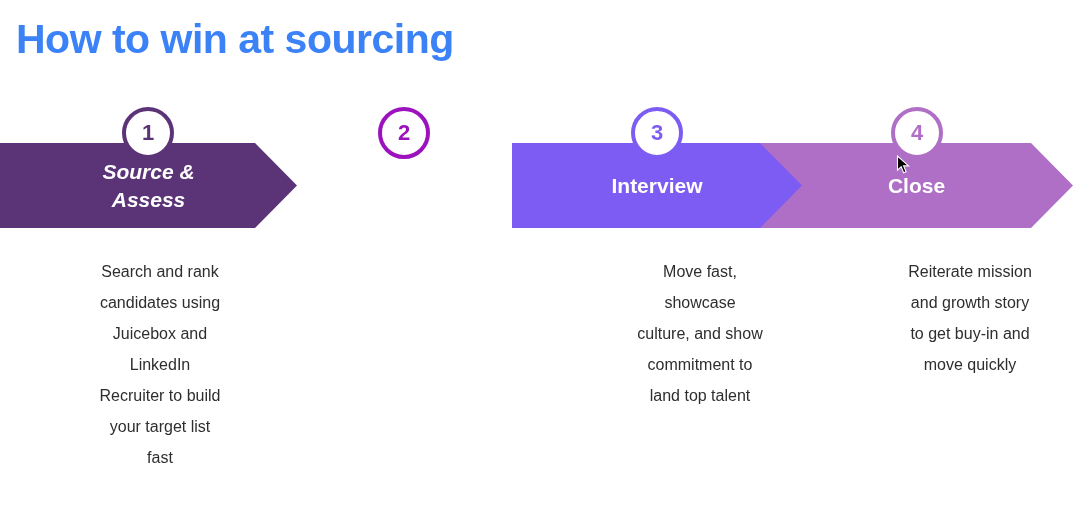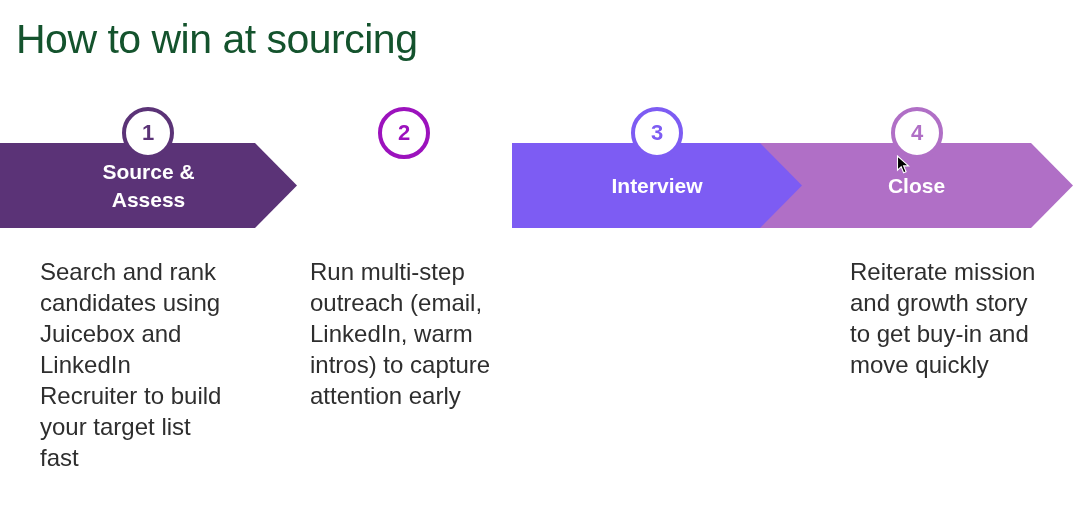--- a/index.html
+++ b/index.html
@@ -12,37 +12,37 @@
     height: 531px;
     background: #ffffff;
     overflow: hidden;
   }
 
   .slide-title {
     position: absolute;
     left: 16px;
     top: 16px;
     font-size: 41px;
-    font-weight: 400;
+    font-weight: 700;
     letter-spacing: -0.5px;
-    color: #14532d;
+    color: #3b82f6;
     white-space: nowrap;
   }
 
   
   .arrow {
     position: absolute;
     top: 143px;
     height: 85px;
     display: flex;
     align-items: center;
     justify-content: center;
     clip-path: polygon(0 0, calc(100% - 42px) 0, 100% 50%, calc(100% - 42px) 100%, 0 100%);
   }
-  .arrow-1 { left: 0;     width: 297px; z-index: 40; }
+  .arrow-1 { left: 0;     width: 297px; z-index: 40; font-style: italic; }
   .arrow-2 { left: 255px; width: 297px; z-index: 30; }
   .arrow-3 { left: 512px; width: 290px; z-index: 20; }
   .arrow-4 { left: 760px; width: 313px; z-index: 10; }
 
   .arrow-label {
     color: #ffffff;
     font-size: 21px;
     font-weight: 700;
     text-align: center;
     line-height: 1.32;
@@ -68,24 +68,25 @@
   .circle-1 { left: 122px; }
   .circle-2 { left: 378px; }
   .circle-3 { left: 631px; }
   .circle-4 { left: 891px; }
 
   
   .desc {
     position: absolute;
     top: 256px;
     width: 240px;
-    font-size: 24px;
+    font-size: 16px;
     line-height: 31px;
     color: #2e2e2e;
     white-space: pre-line;
+    text-align: center;
   }
   .desc-1 { left: 40px; }
   .desc-2 { left: 310px; }
   .desc-3 { left: 580px; }
   .desc-4 { left: 850px; }
 
   .mouse-cursor {
     position: absolute;
     left: 896px;
     top: 155px;
@@ -122,25 +123,25 @@
     <span>4</span>
   </div>
 
   <p class="desc desc-1">Search and rank
 candidates using
 Juicebox and
 LinkedIn
 Recruiter to build
 your target list
 fast</p>
-  <p class="desc desc-2">Run multi-step
-outreach (email,
-LinkedIn, warm
-intros) to capture
-attention early</p>
+  <p class="desc desc-3">Move fast,
+showcase
+culture, and show
+commitment to
+land top talent</p>
   <p class="desc desc-4">Reiterate mission
 and growth story
 to get buy-in and
 move quickly</p>
 
   <div class="mouse-cursor">
     <svg width="14" height="20" viewBox="0 0 14 20">
       <path d="M1.5 1 L1.5 15.2 L5.2 11.7 L7.6 17.8 L10.1 16.7 L7.6 10.9 L12.6 10.9 Z" fill="#000000" stroke="#ffffff" stroke-width="1.1"></path>
     </svg>
   </div>

